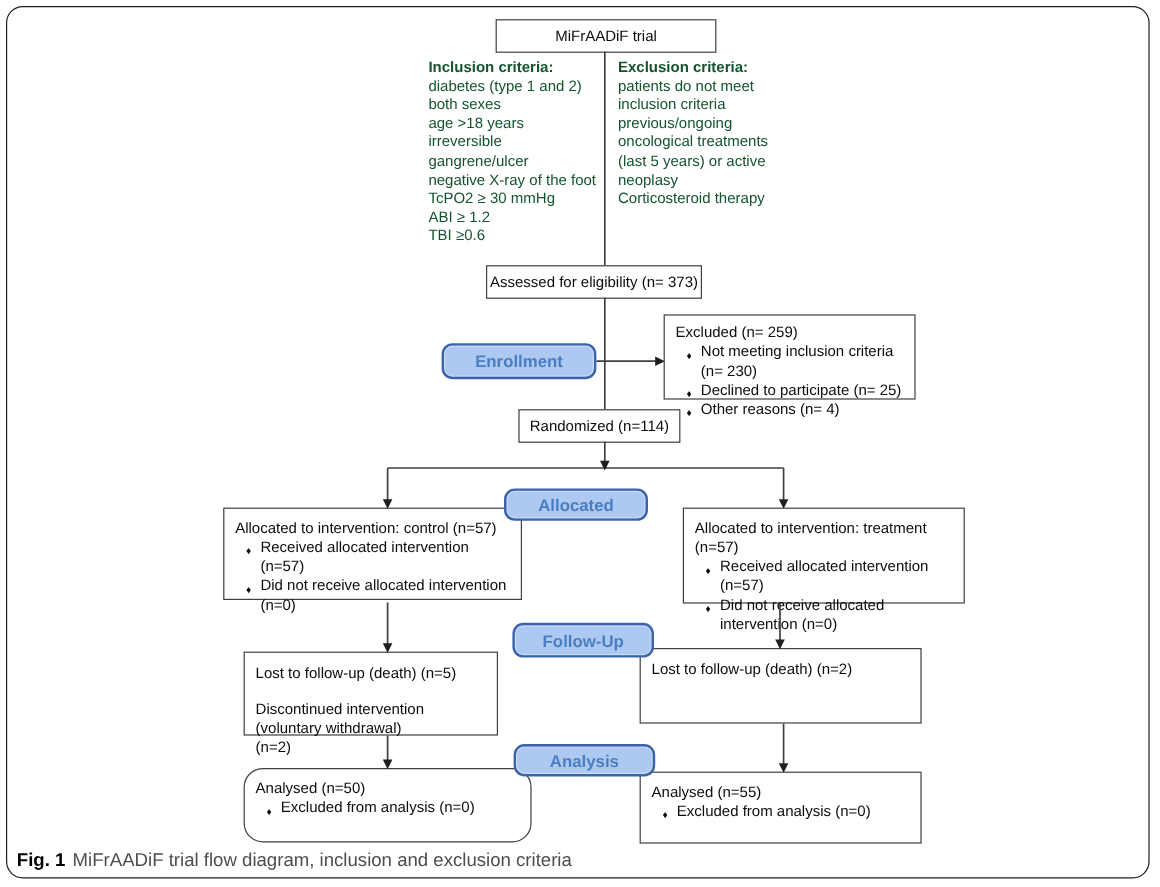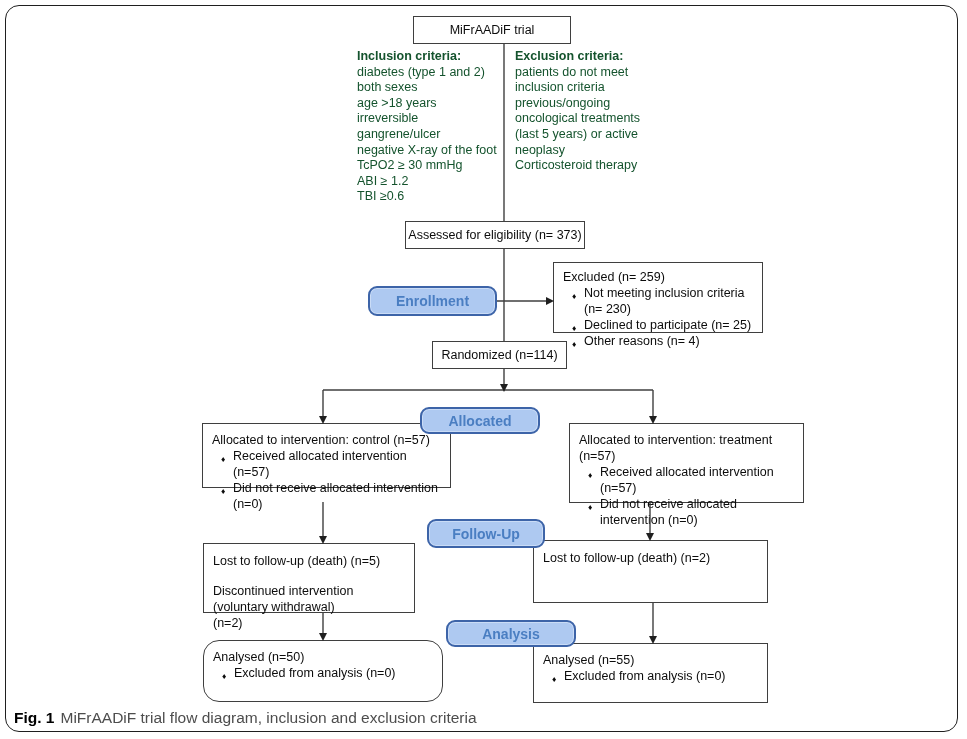--- a/index.html
+++ b/index.html
@@ -64,21 +64,21 @@
       <polygon points="500,384 508,384 504,392"></polygon>
       <polygon points="319,416 327,416 323,424"></polygon>
       <polygon points="649,416 657,416 653,424"></polygon>
       <polygon points="319,536 327,536 323,544"></polygon>
       <polygon points="646,533 654,533 650,541"></polygon>
       <polygon points="319,633 327,633 323,641"></polygon>
       <polygon points="649,636 657,636 653,644"></polygon>
     </g>
   </svg>
 
-  <div class="wbox center" style="left:413px; top:16px; width:158px; height:28px;">
+  <div class="wbox center" style="left:413px; top:16px; width:184px; height:28px;">
     <span>MiFrAADiF trial</span>
   </div>
 
   <div class="crit" style="left:357px; top:49px; width:148px;">
     <div class="hdr">Inclusion criteria:</div>
     <div>diabetes (type 1 and 2)</div>
     <div>both sexes</div>
     <div>age &gt;18 years</div>
     <div>irreversible</div>
     <div>gangrene/ulcer</div>
@@ -117,21 +117,21 @@
   </div>
 
   <div class="wbox center" style="left:432px; top:341px; width:135px; height:28px;">
     <span>Randomized (n=114)</span>
   </div>
 
   <div class="stage" style="left:420px; top:407px; width:120px; height:27px;">
     <span>Allocated</span>
   </div>
 
-  <div class="wbox" style="left:202px; top:423px; width:249px; height:65px;">
+  <div class="wbox" style="left:186px; top:423px; width:249px; height:77px;">
     <div class="pad" style="padding-top:8px;">
       <div>Allocated to intervention: control (n=57)</div>
       <div class="bullet-line">Received allocated intervention (n=57)</div>
       <div class="bullet-line">Did not receive allocated intervention (n=0)</div>
     </div>
   </div>
 
   <div class="wbox" style="left:533px; top:423px; width:235px; height:80px;margin-left:36px;">
     <div class="pad" style="padding-top:8px;">
       <div>Allocated to intervention: treatment (n=57)</div>
@@ -151,21 +151,21 @@
       <div>(n=2)</div>
     </div>
   </div>
 
   <div class="wbox" style="left:533px; top:540px; width:235px; height:63px;">
     <div class="pad" style="padding-top:9px;">
       <div>Lost to follow-up (death) (n=2)</div>
     </div>
   </div>
 
-  <div class="stage" style="left:428px; top:620px; width:130px; height:27px;margin-left:18px;">
+  <div class="stage" style="left:428px; top:620px; width:118px; height:27px;">
     <span>Analysis</span>
   </div>
 
   <div class="wbox" style="left:203px; top:640px; width:240px; height:62px;border-radius:16px;">
     <div class="pad" style="padding-top:8px;">
       <div>Analysed (n=50)</div>
       <div class="bullet-line">Excluded from analysis (n=0)</div>
     </div>
   </div>
 

